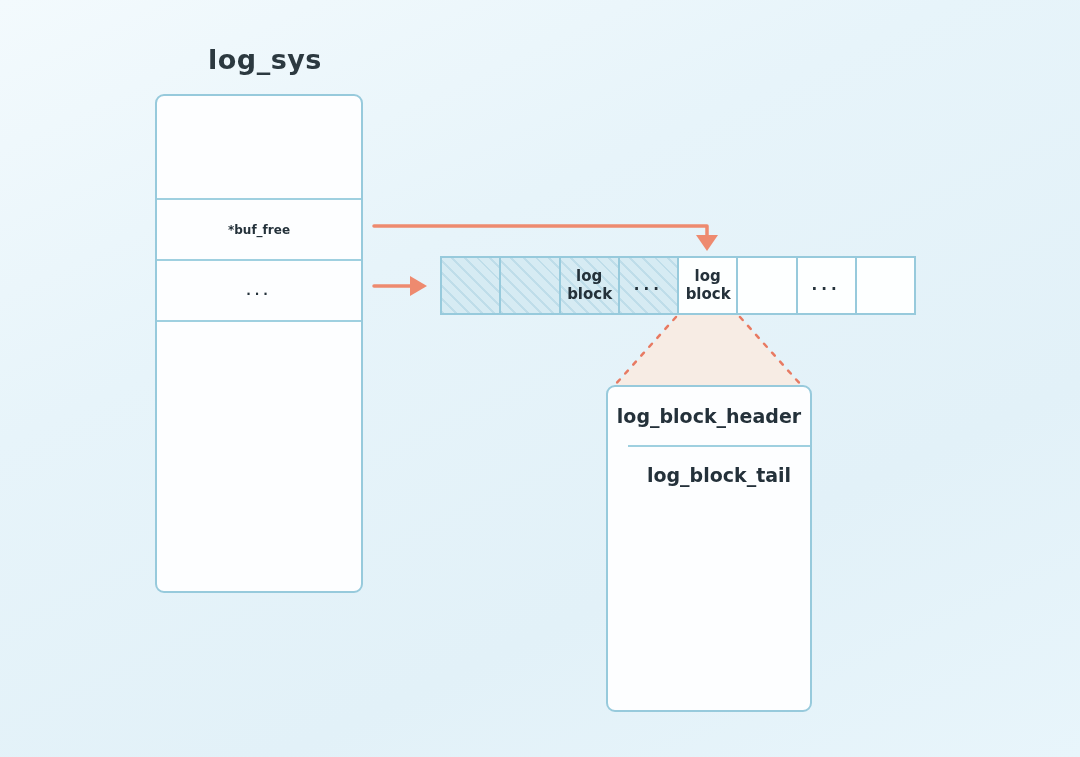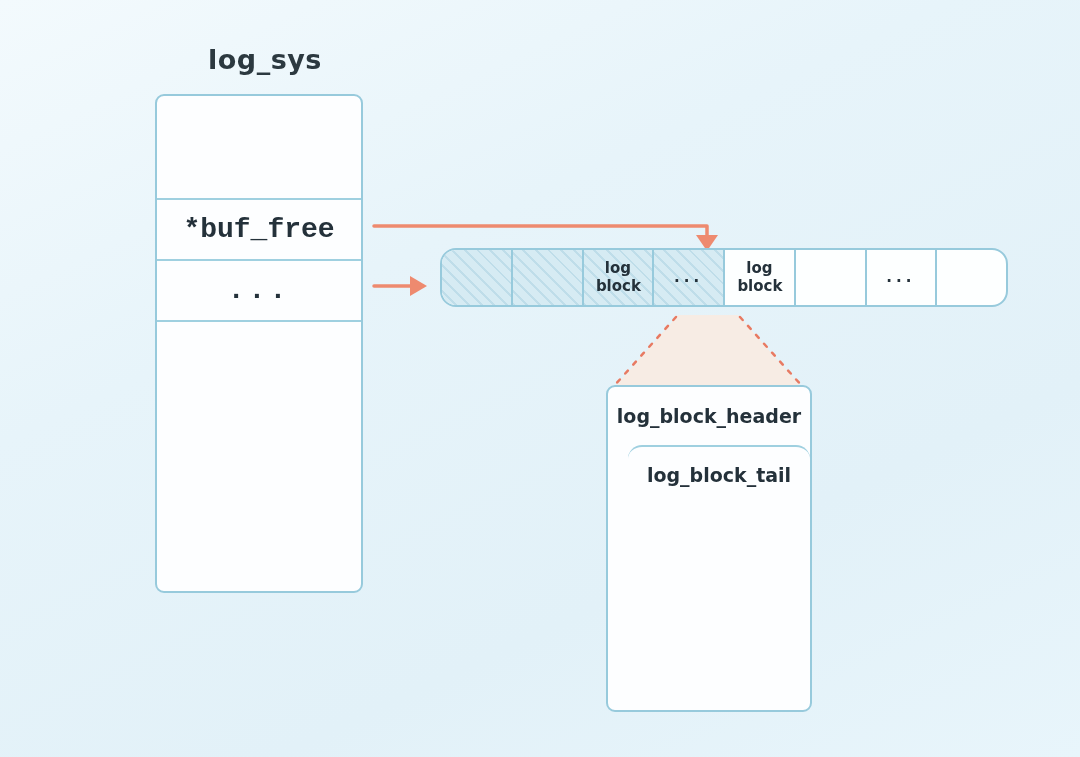--- a/index.html
+++ b/index.html
@@ -21,34 +21,34 @@
   }
 
   
   .struct-box{
     position:absolute;left:155px;top:94px;width:208px;height:499px;
     background:#fdfeff;border:2px solid #97cadc;border-radius:9px;
     box-sizing:border-box;display:flex;flex-direction:column;z-index:2;
   }
   .struct-row{
     display:flex;align-items:center;justify-content:center;
-    font-size:28px;font-weight:600;box-sizing:border-box;font-family:Liberation Mono, monospace;
+    font-size:12px;font-weight:600;box-sizing:border-box;
   }
   .struct-row + .struct-row{border-top:2px solid #9fd0e0;}
   .struct-row.r0{height:102px;}
   .struct-row.r1{height:61px;}
   .struct-row.r2{height:59px;}
   .struct-row.r3{height:61px;}
   .struct-row.r4{flex:1;}
   .dots{letter-spacing:4px;font-weight:700;}
 
   
   .buffer-array{
-    position:absolute;left:440px;top:248px;width:568px;height:59px;
-    background:#fdffff;border:2px solid #97cadc;border-radius:16px;
+    position:absolute;left:440px;top:256px;width:476px;height:59px;
+    background:#fdffff;border:2px solid #97cadc;border-radius:0;
     box-sizing:border-box;display:flex;z-index:2;overflow:hidden;
   }
   .buffer-cell{
     flex:1;display:flex;align-items:center;justify-content:center;
     text-align:center;font-size:15px;line-height:1.15;font-weight:600;
     box-sizing:border-box;padding:1px;
   }
   .buffer-cell + .buffer-cell{border-left:2px solid #97cadc;}
   .buffer-cell.filled{
     background-color:#d6ebf3;
@@ -59,21 +59,21 @@
   .buffer-cell .cell-label.dots{width:auto;}
 
   
   .detail-box{
     position:absolute;left:606px;top:385px;width:206px;height:327px;
     background:#fdfeff;border:2px solid #97cadc;border-radius:9px;
     box-sizing:border-box;display:flex;flex-direction:column;z-index:2;
   }
   .detail-row{
     display:flex;align-items:center;justify-content:center;
-    font-size:19px;font-weight:600;box-sizing:border-box;border-radius:14px;
+    font-size:19px;font-weight:600;box-sizing:border-box;
   }
   .detail-row + .detail-row{border-top:2px solid #9fd0e0;}
   .detail-row.d0{height:58px;}
   .detail-row.d1{flex:1;}
   .detail-row.d2{height:57px;margin-left:20px;}
 </style>
 </head>
 <body>
 
 <div class="canvas">

